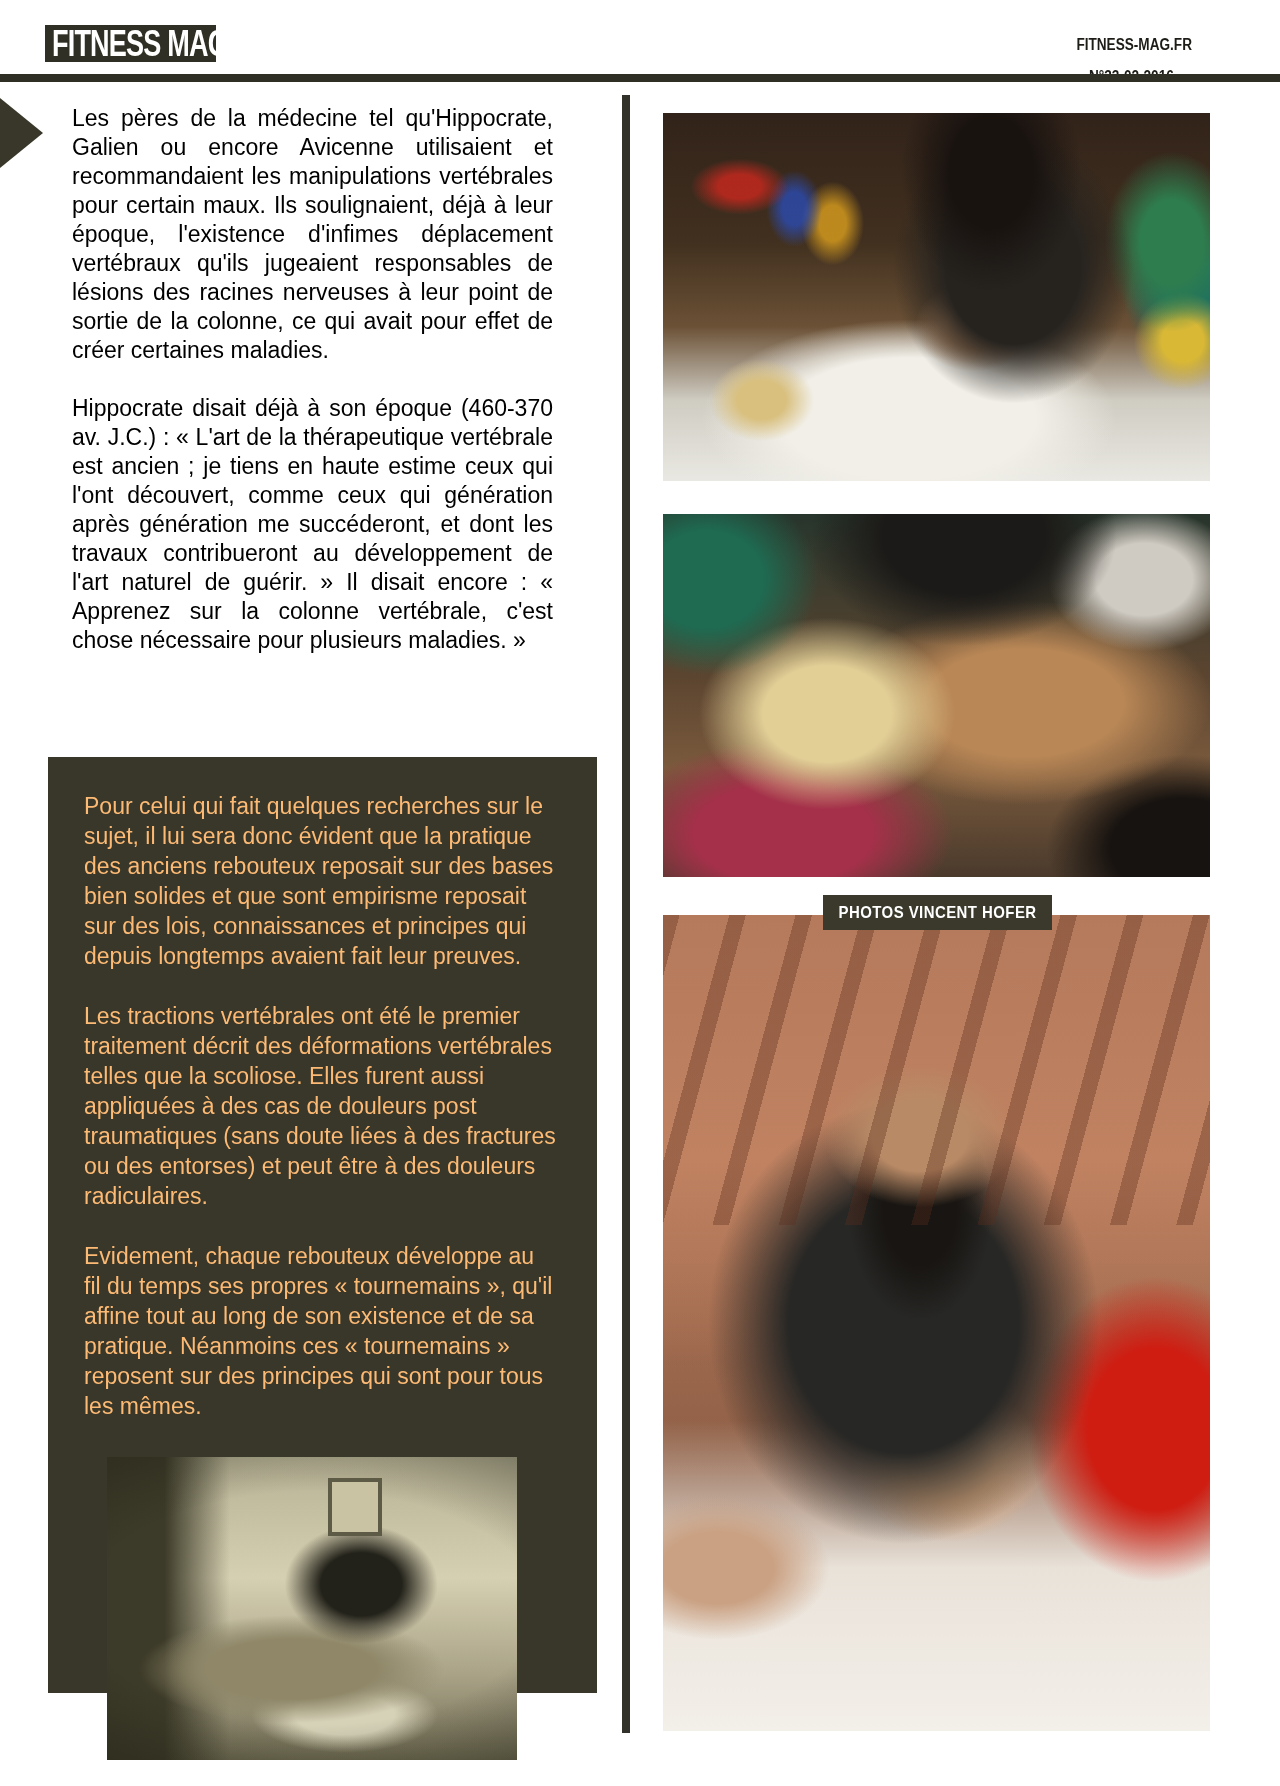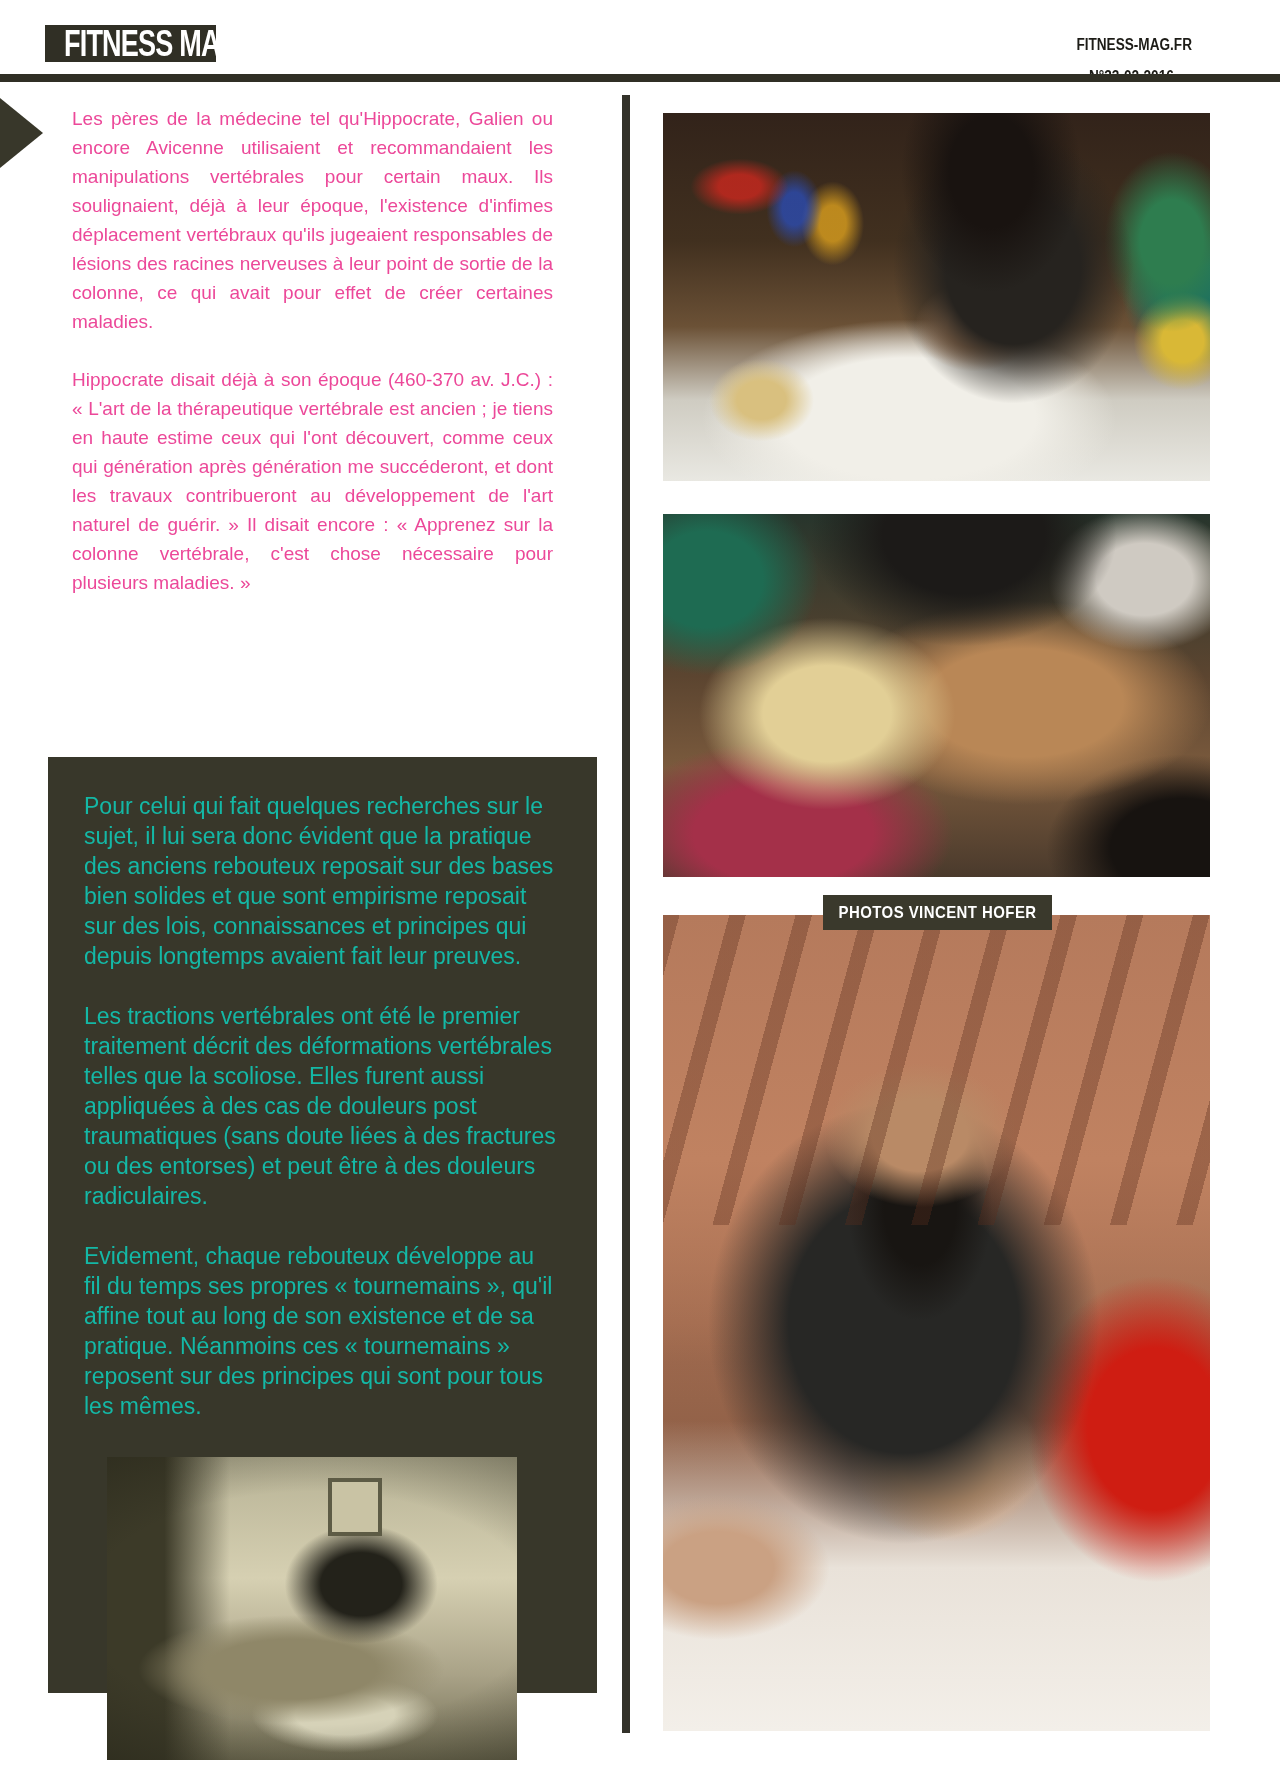--- a/index.html
+++ b/index.html
@@ -1,42 +1,42 @@
 <!DOCTYPE html>
 <html><head>
 <meta charset="utf-8">
 <style>
   html,body{margin:0;padding:0;background:#ffffff;}
   .page{position:relative;width:1280px;height:1786px;background:#ffffff;overflow:hidden;
         font-family:"Liberation Sans",sans-serif;}
 
   
   .logo-box{position:absolute;left:45px;top:25px;width:171px;height:37px;background:#302f25;
-            display:flex;align-items:center;padding-left:19px;box-sizing:border-box;}
+            display:flex;align-items:center;padding-left:7px;box-sizing:border-box;}
   .logo-text{color:#ffffff;font-weight:700;font-size:33px;letter-spacing:-1px;white-space:nowrap;
              display:inline-block;transform:scale(0.82,1.12);transform-origin:left center;}
   .nav{position:absolute;left:244px;top:36px;height:22px;display:flex;align-items:center;gap:10px;}
   .nav-item{font-weight:700;font-size:16px;color:#201f1a;white-space:nowrap;
             display:inline-block;transform:scaleX(0.85);transform-origin:left center;letter-spacing:0;}
   .nav-sep{width:5px;height:5px;background:#201f1a;display:inline-block;flex:0 0 auto;}
   .header-right{position:absolute;right:88px;top:36px;display:flex;gap:14px;align-items:center;flex-direction:column;}
   .header-right span{font-weight:700;font-size:16px;color:#1d1c17;white-space:nowrap;
             display:inline-block;transform:scaleX(0.85);transform-origin:right center;}
   .top-bar{position:absolute;left:0;top:74px;width:1280px;height:8px;background:#302f25;}
   .corner-arrow{position:absolute;left:0;top:98px;width:0;height:0;
             border-top:35px solid transparent;border-bottom:35px solid transparent;
             border-left:43px solid #38372a;}
 
   
-  .article{position:absolute;left:72px;top:104px;width:481px;color:#ec4899;
-           font-size:19px;line-height:29px;text-align:justify;}
+  .article{position:absolute;left:72px;top:104px;width:481px;color:#000000;
+           font-size:23px;line-height:29px;text-align:justify;}
   .article p{margin:0 0 29px 0;}
   .mag-box{position:absolute;left:48px;top:757px;width:549px;height:936px;background:#38372a;
            box-sizing:border-box;overflow:hidden;}
-  .box-text{padding:34px 40px 0 36px;color:#14b8a6;font-size:23px;line-height:30px;text-align:left;}
+  .box-text{padding:34px 40px 0 36px;color:#fdba74;font-size:23px;line-height:30px;text-align:left;}
   .box-text p{margin:0 0 30px 0;}
 
   
   .divider{position:absolute;left:622px;top:95px;width:8px;height:1638px;background:#33322a;}
 
   
   .photo{position:absolute;left:663px;width:547px;}
   .photo-1{top:113px;height:368px;
     background:
       radial-gradient(ellipse 70px 40px at 14% 20%,rgba(196,40,30,.85) 0 30%,rgba(196,40,30,0) 70%),

